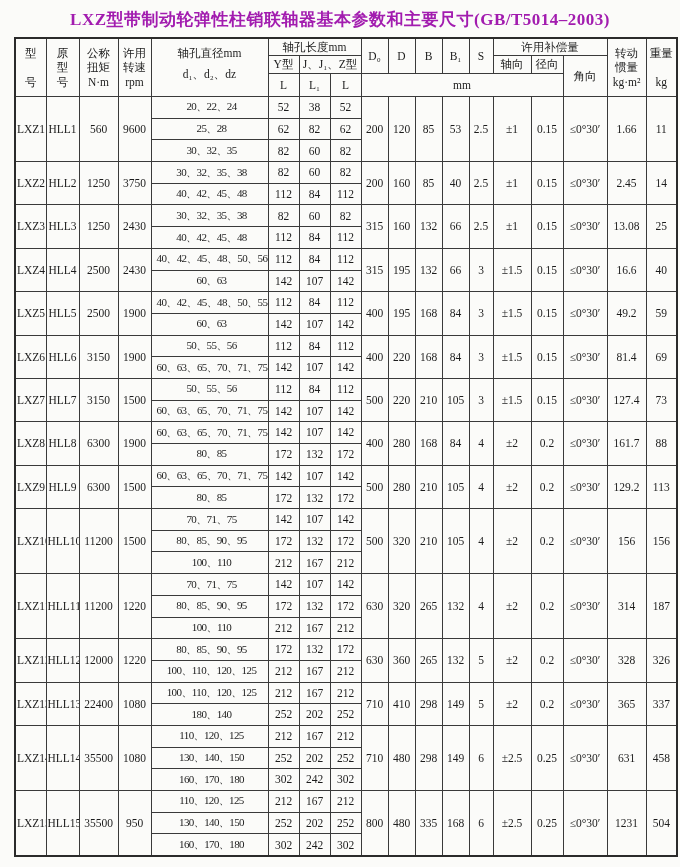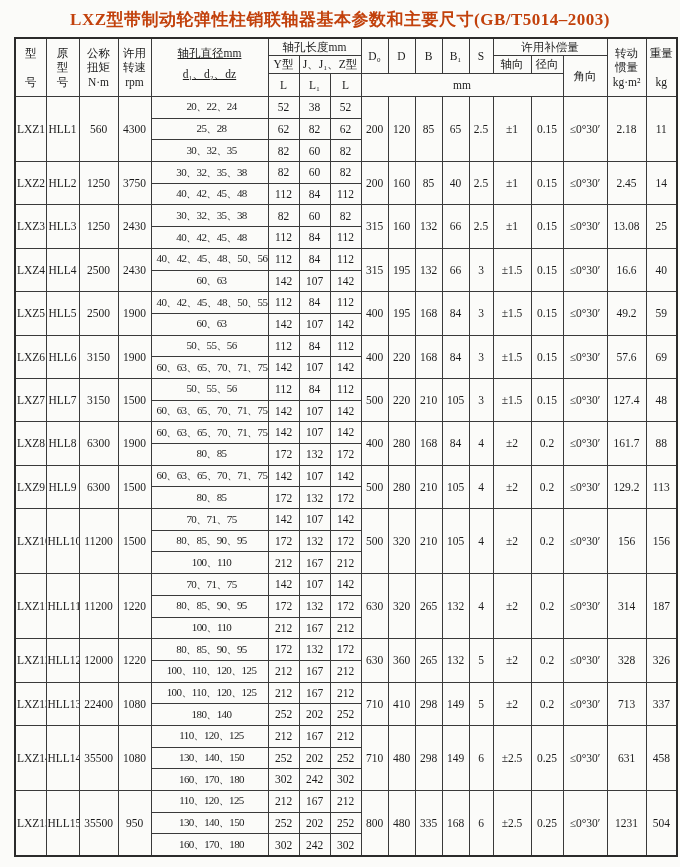--- a/index.html
+++ b/index.html
@@ -10,21 +10,21 @@
     font-family:"Liberation Serif", serif;
     -webkit-font-smoothing:antialiased;
   }
   .page{padding:6px 14px 0 14px;}
   .title{
     text-align:center;
     font-size:17px;
     font-weight:bold;
     letter-spacing:.5px;
     padding:2px 0 6px 0;
-    color:#c2410c;
+    color:#a21caf;
   }
   table.spec{
     width:652px;
     table-layout:fixed;
     border-collapse:collapse;
     border:2px solid #2b2b2b;
     background:#fbfbf9;
   }
   .spec th,.spec td{
     border:1px solid #3a3a3a;
@@ -41,21 +41,21 @@
   thead tr.h3 th{height:22px;}
   tbody td{height:20.7px;}
   .stack{white-space:pre-line;line-height:1.45;}
   .dcol{
     text-align:left;
     padding-left:5px !important;
     white-space:nowrap;
     letter-spacing:-0.6px;
     font-size:11px !important;
   }
-  .bore-head{line-height:1.2;text-decoration:underline;}
+  .bore-head{line-height:1.2;}
   .bore-head .l1{display:block;margin:2px 0 6px 0;}
   .bore-head .l2{display:block;margin-bottom:10px;}
   .notes{
     margin-top:9px;
     font-size:11.5px;
     line-height:1.6;
     color:#171717;
   }
 </style>
 </head>
@@ -130,34 +130,34 @@
         <th>L₁</th>
         <th>L</th>
         <th colspan="7">mm</th>
       </tr>
     </thead>
     <tbody>
         <tr>
           <td rowspan="3">LXZ1</td>
           <td rowspan="3">HLL1</td>
           <td rowspan="3">560</td>
-          <td rowspan="3">4300</td>
+          <td rowspan="3">9600</td>
           <td class="dcol">20、22、24</td>
           <td>52</td>
           <td>38</td>
           <td>52</td>
           <td rowspan="3">200</td>
           <td rowspan="3">120</td>
           <td rowspan="3">85</td>
-          <td rowspan="3">65</td>
+          <td rowspan="3">53</td>
           <td rowspan="3">2.5</td>
           <td rowspan="3">±1</td>
           <td rowspan="3">0.15</td>
           <td rowspan="3">≤0°30′</td>
-          <td rowspan="3">2.18</td>
+          <td rowspan="3">1.66</td>
           <td rowspan="3">11</td>
         </tr>
         <tr>
           <td class="dcol">25、28</td>
           <td>62</td>
           <td>82</td>
           <td>62</td>
         </tr>
         <tr>
           <td class="dcol">30、32、35</td>
@@ -279,21 +279,21 @@
           <td>84</td>
           <td>112</td>
           <td rowspan="2">400</td>
           <td rowspan="2">220</td>
           <td rowspan="2">168</td>
           <td rowspan="2">84</td>
           <td rowspan="2">3</td>
           <td rowspan="2">±1.5</td>
           <td rowspan="2">0.15</td>
           <td rowspan="2">≤0°30′</td>
-          <td rowspan="2">57.6</td>
+          <td rowspan="2">81.4</td>
           <td rowspan="2">69</td>
         </tr>
         <tr>
           <td class="dcol">60、63、65、70、71、75</td>
           <td>142</td>
           <td>107</td>
           <td>142</td>
         </tr>
         <tr>
           <td rowspan="2">LXZ7</td>
@@ -306,21 +306,21 @@
           <td>112</td>
           <td rowspan="2">500</td>
           <td rowspan="2">220</td>
           <td rowspan="2">210</td>
           <td rowspan="2">105</td>
           <td rowspan="2">3</td>
           <td rowspan="2">±1.5</td>
           <td rowspan="2">0.15</td>
           <td rowspan="2">≤0°30′</td>
           <td rowspan="2">127.4</td>
-          <td rowspan="2">48</td>
+          <td rowspan="2">73</td>
         </tr>
         <tr>
           <td class="dcol">60、63、65、70、71、75</td>
           <td>142</td>
           <td>107</td>
           <td>142</td>
         </tr>
         <tr>
           <td rowspan="2">LXZ8</td>
           <td rowspan="2">HLL8</td>
@@ -473,21 +473,21 @@
           <td>167</td>
           <td>212</td>
           <td rowspan="2">710</td>
           <td rowspan="2">410</td>
           <td rowspan="2">298</td>
           <td rowspan="2">149</td>
           <td rowspan="2">5</td>
           <td rowspan="2">±2</td>
           <td rowspan="2">0.2</td>
           <td rowspan="2">≤0°30′</td>
-          <td rowspan="2">713</td>
+          <td rowspan="2">365</td>
           <td rowspan="2">337</td>
         </tr>
         <tr>
           <td class="dcol">180、140</td>
           <td>252</td>
           <td>202</td>
           <td>252</td>
         </tr>
         <tr>
           <td rowspan="3">LXZ14</td>

